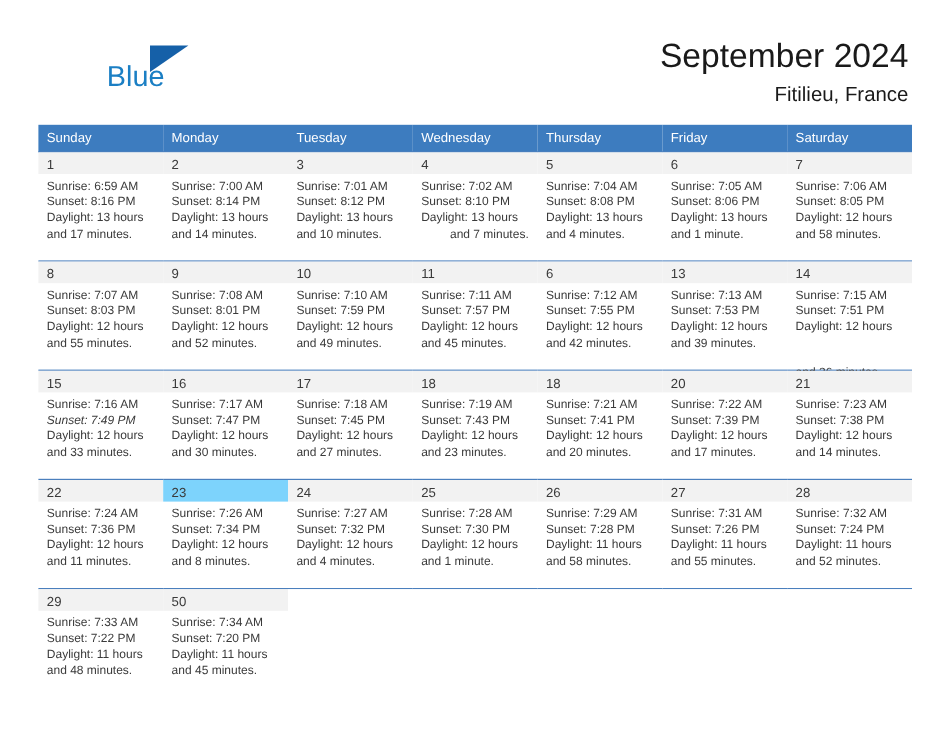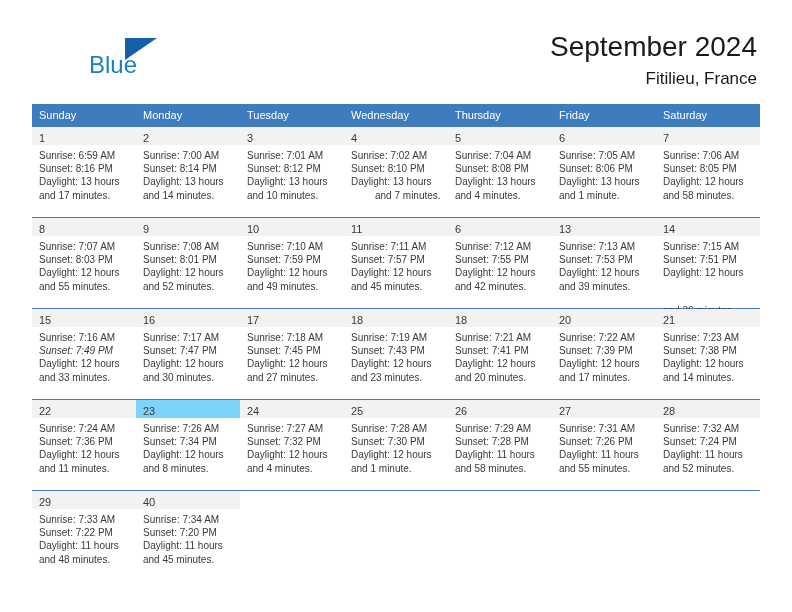--- a/index.html
+++ b/index.html
@@ -502,21 +502,21 @@
               <div class="cell-body">
                 <div style="color: rgb(58, 58, 58);">Sunrise: 7:33 AM</div>
                 <div style="color: rgb(58, 58, 58);">Sunset: 7:22 PM</div>
                 <div style="color: rgb(58, 58, 58);">Daylight: 11 hours</div>
                 <div style="color: rgb(58, 58, 58);">and 48 minutes.</div>
               </div>
             </div>
           </td>
           <td style="border-top-color: rgb(74, 127, 189);">
             <div class="cell-inner">
-              <div class="daynum-band" style="background: rgb(242, 242, 242);"><span class="daynum" style="color: rgb(58, 58, 58);">40</span></div>
+              <div class="daynum-band" style="background: rgb(242, 242, 242);"><span class="daynum" style="color: rgb(58, 58, 58);">50</span></div>
               <div class="cell-body">
                 <div style="color: rgb(58, 58, 58);">Sunrise: 7:34 AM</div>
                 <div style="color: rgb(58, 58, 58);">Sunset: 7:20 PM</div>
                 <div style="color: rgb(58, 58, 58);">Daylight: 11 hours</div>
                 <div style="color: rgb(58, 58, 58);">and 45 minutes.</div>
               </div>
             </div>
           </td>
           <td class="empty" style="border-top-color: rgb(74, 127, 189);">
             <div class="cell-inner">

